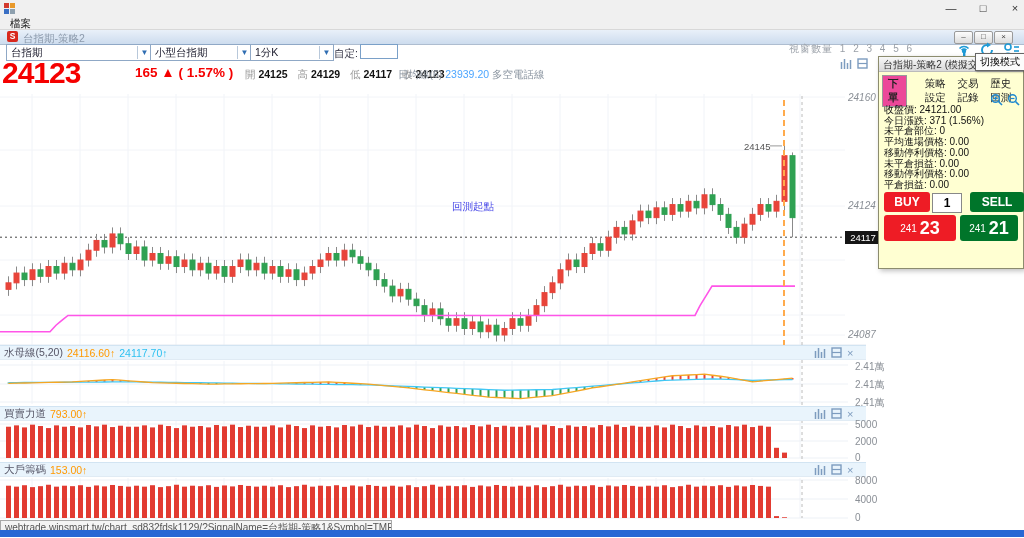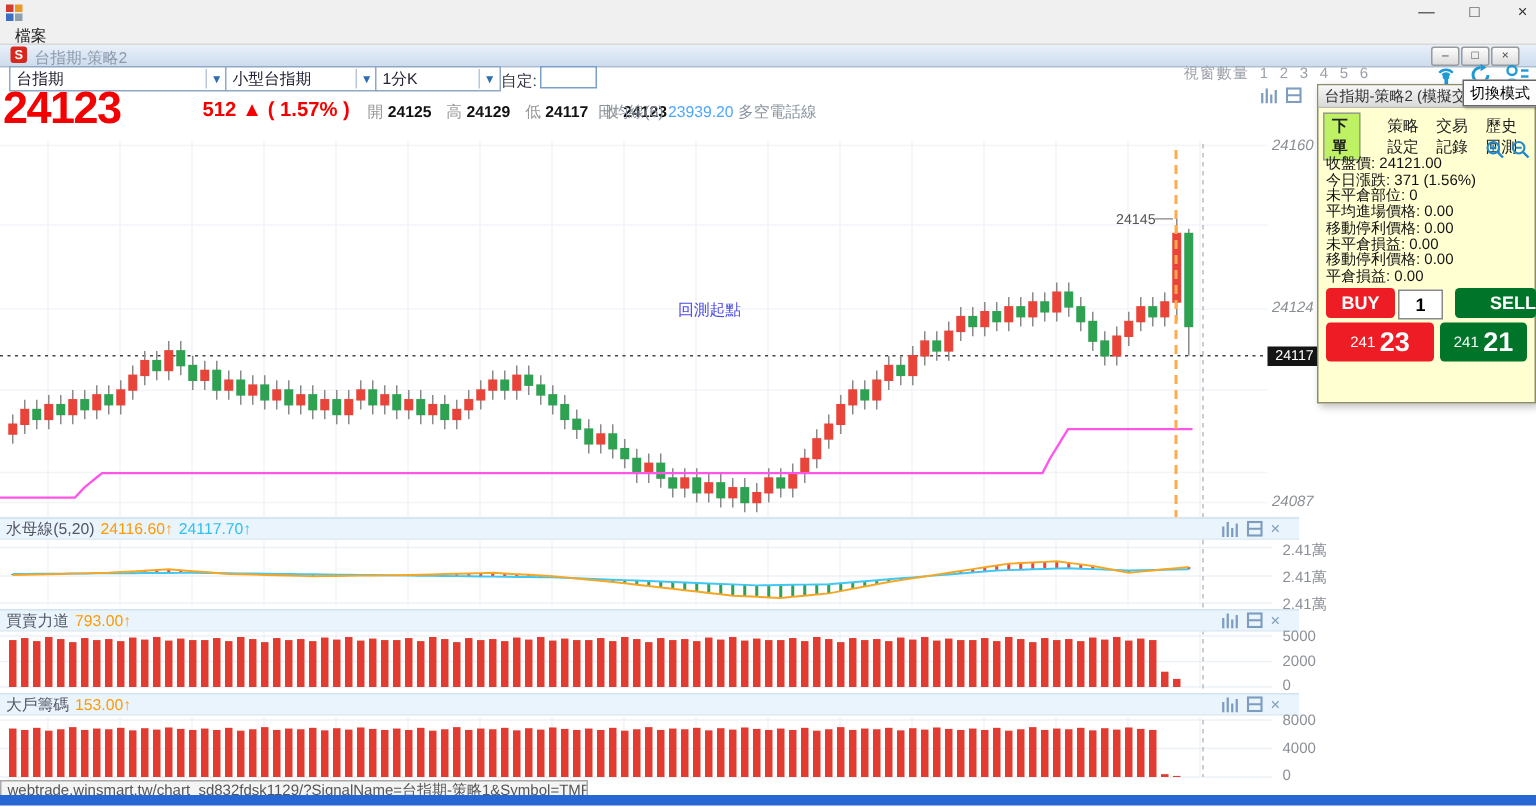--- a/index.html
+++ b/index.html
@@ -50,29 +50,29 @@
              line-height:13px;padding-left:4px;box-sizing:border-box;white-space:nowrap;overflow:hidden;}
   .bluestrip{left:0;top:530px;width:1024px;height:7px;background:#2667d4;}
   
   .tpanel{left:878px;top:56px;width:144px;height:211px;background:#ffffd2;border:1px solid #8c8c6e;box-shadow:2px 2px 5px rgba(0,0,0,.25);}
   .tptitle{left:0;top:0;width:100%;height:15px;background:linear-gradient(#f8f8f8,#d9d9d9);border-bottom:1px solid #bbb;
            font-size:10px;color:#333;line-height:15px;padding-left:4px;box-sizing:border-box;}
   .tpmode{position:absolute;right:-2px;top:-4px;background:#fcfcfc;border:1px solid #666;font-size:10px;padding:1px 4px;
           box-shadow:1px 1px 2px rgba(0,0,0,.35);cursor:pointer;font-family:inherit;}
   .tptabs{position:absolute;left:3px;top:18px;display:flex;align-items:center;font-size:10.5px;color:#222;}
   .tptab{margin-right:7px;cursor:pointer;}
-  .tptab.sel{background:#bef264;border:1px solid #999;padding:1px 5px;font-weight:bold;margin-right:18px;}
+  .tptab.sel{background:#ec4899;border:1px solid #999;padding:1px 5px;font-weight:bold;margin-right:18px;}
   .tpzoom{position:absolute;right:3px;top:36px;display:flex;gap:4px;}
   .tpinfo{position:absolute;left:5px;top:48px;font-size:10px;line-height:10.7px;color:#111;}
   .orow{position:absolute;left:5px;top:135px;width:140px;height:20px;}
   .buybtn{position:absolute;left:0;top:0;width:46px;height:20px;background:#ee1c25;color:#fff;font-weight:bold;font-size:12px;
           text-align:center;line-height:20px;border-radius:3px;cursor:pointer;}
   .qty{position:absolute;left:48px;top:1px;width:24px;height:16px;border:1px solid #888;text-align:center;font-size:12px;font-weight:bold;}
   .sellbtn{position:absolute;right:0;top:0;width:54px;height:20px;background:#00752a;color:#fff;font-weight:bold;font-size:12px;
-           text-align:right;line-height:20px;border-radius:3px;cursor:pointer;}
+           text-align:center;line-height:20px;border-radius:3px;cursor:pointer;}
   .prow{position:absolute;left:5px;top:158px;width:134px;height:26px;}
   .bidbtn{position:absolute;left:0;top:0;width:72px;height:26px;background:#ee1c25;border-radius:3px;color:#fff;cursor:pointer;
           display:flex;align-items:center;justify-content:center;gap:3px;}
   .askbtn{position:absolute;right:0;top:0;width:58px;height:26px;background:#00752a;border-radius:3px;color:#fff;cursor:pointer;
           display:flex;align-items:center;justify-content:center;gap:3px;}
   .pfx{font-size:10px;} .big{font-size:18px;font-weight:bold;}
   .closeall{position:absolute;left:5px;top:188px;width:134px;height:18px;background:#1e90ff;color:#fff;font-size:11.5px;
             text-align:center;line-height:18px;border-radius:3px;cursor:pointer;}
   svg.icon{display:block;}
 </style>
@@ -727,21 +727,21 @@
     <circle cx="6" cy="5" r="3" fill="none" stroke="#1e9ad6" stroke-width="1.6"></circle>
     <path d="M1.5 14 A5 5 0 0 1 10.5 14" fill="none" stroke="#1e9ad6" stroke-width="1.6"></path>
     <line x1="12" y1="5" x2="17" y2="5" stroke="#1e9ad6" stroke-width="1.6"></line>
     <line x1="12" y1="9" x2="17" y2="9" stroke="#1e9ad6" stroke-width="1.6"></line>
     <line x1="12" y1="13" x2="17" y2="13" stroke="#1e9ad6" stroke-width="1.6"></line>
   </svg>
 </div>
 
 <div class="abs bigprice">24123</div>
 <div class="abs chg">
-  <span>512</span>
+  <span>165</span>
   <span>▲</span>
   <span>( 1.57% )</span>
 </div>
 <div class="abs ohlc">
   <span>開</span> <b>24125</b>
   <span>高</span> <b>24129</b>
   <span>低</span> <b>24117</b>
   <span>收</span> <b>24123</b>
 </div>
 <div class="abs ma">

